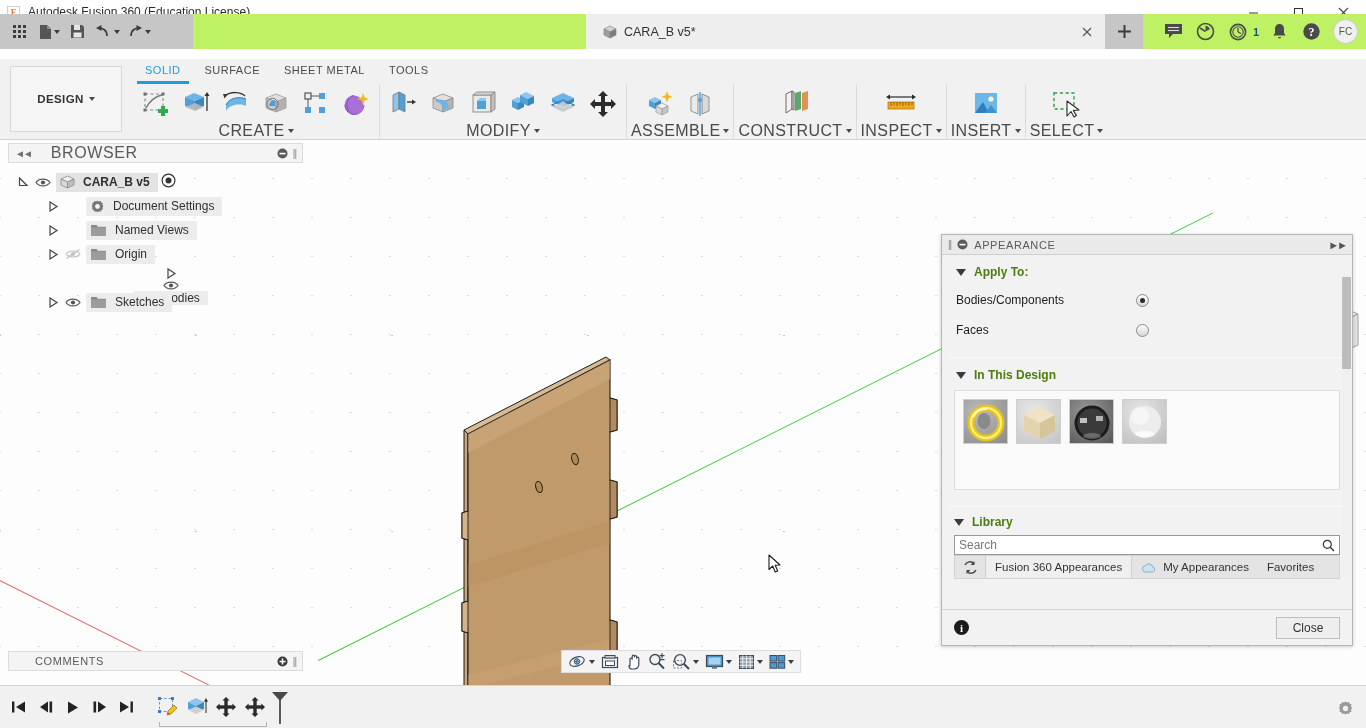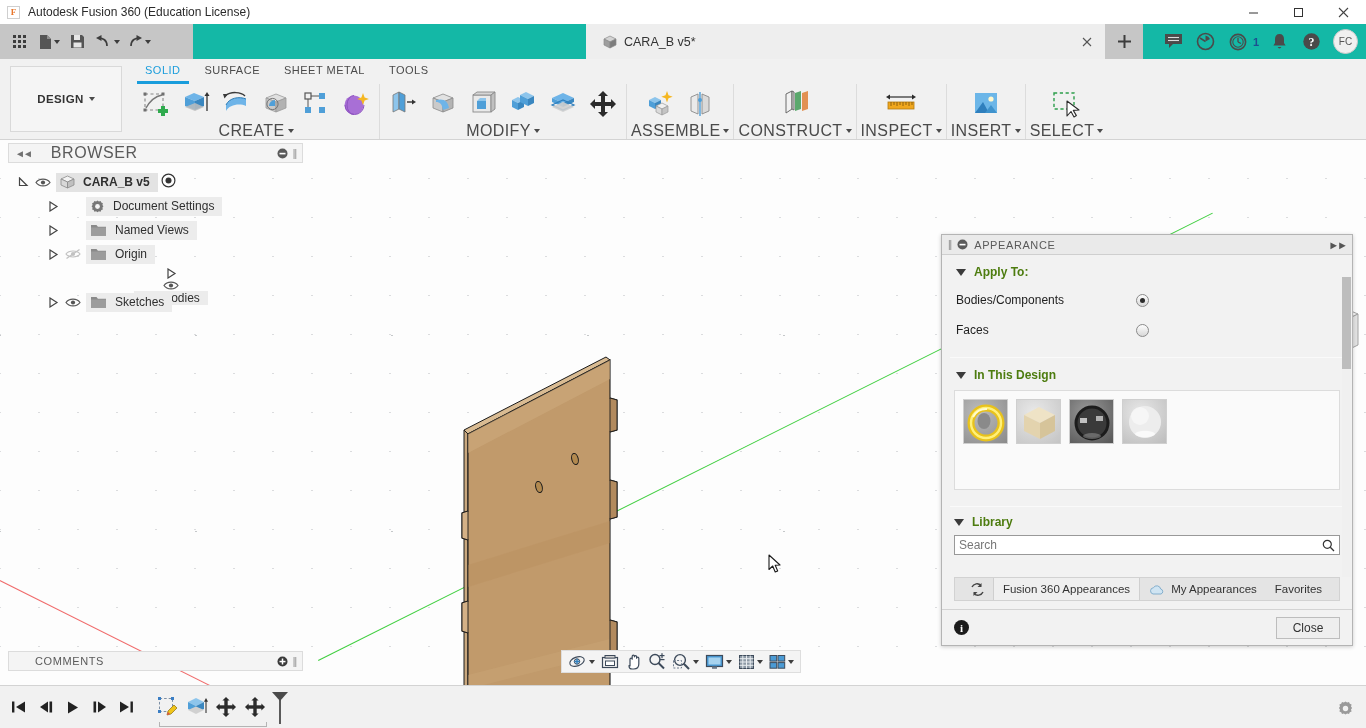--- a/index.html
+++ b/index.html
@@ -27,22 +27,22 @@
   }
   .title-text { font-size: 12px; color: #2b2b2b; }
   .win-controls { margin-left: auto; display: flex; height: 24px; }
   .win-btn {
     width: 45px; height: 24px; display: flex; align-items: center; justify-content: center;
     color: #444;
   }
 
   
   .qbar {
-    position: absolute; top: 24px; left: 0; width: 1366px; height: 35px;
-    background: #14b8a6;
+    position: absolute; top: 14px; left: 0; width: 1366px; height: 35px;
+    background: #bef264;
   }
   .qbar-left {
     position: absolute; left: 0; top: 0; height: 35px; width: 193px;
     background: #c6c6c6;
     display: flex; align-items: center; gap: 2px; padding-left: 6px;
   }
   .qbtn {
     height: 27px; min-width: 27px; display: flex; align-items: center; justify-content: center;
     color: #3d3d3d; gap: 1px; padding: 0 2px;
   }
@@ -226,22 +226,22 @@
   .search-wrap {
     margin-top: 4px; height: 20px; background: #fff; border: 1px solid #999;
     display: flex; align-items: center; padding: 0 4px;
   }
   .search-input {
     flex: 1; border: none; outline: none; font-size: 12px; color: #333;
     font-family: "Liberation Sans", sans-serif; background: transparent;
   }
   .search-input::placeholder { color: #777; }
   .lib-tabs {
-    margin-top: 22px; height: 24px; background: #e4e4e4; border: 1px solid #d2d2d2;
-    display: flex; align-items: center; justify-content: center;
+    margin-top: 0; height: 24px; background: #e4e4e4; border: 1px solid #d2d2d2;
+    display: flex; align-items: center;
   }
   .lib-refresh { width: 30px; height: 22px; display: flex; align-items: center; justify-content: center; }
   .lib-tab {
     height: 22px; padding: 0 9px; font-size: 11.5px; color: #333;
     display: flex; align-items: center; gap: 6px;
   }
   .lib-tab.active { background: #efefef; border-left: 1px solid #cfcfcf; border-right: 1px solid #cfcfcf; }
   .appear-foot {
     height: 36px; border-top: 1px solid #d3d3d3; background: #f2f2f2;
     display: flex; align-items: center; padding: 0 12px;

